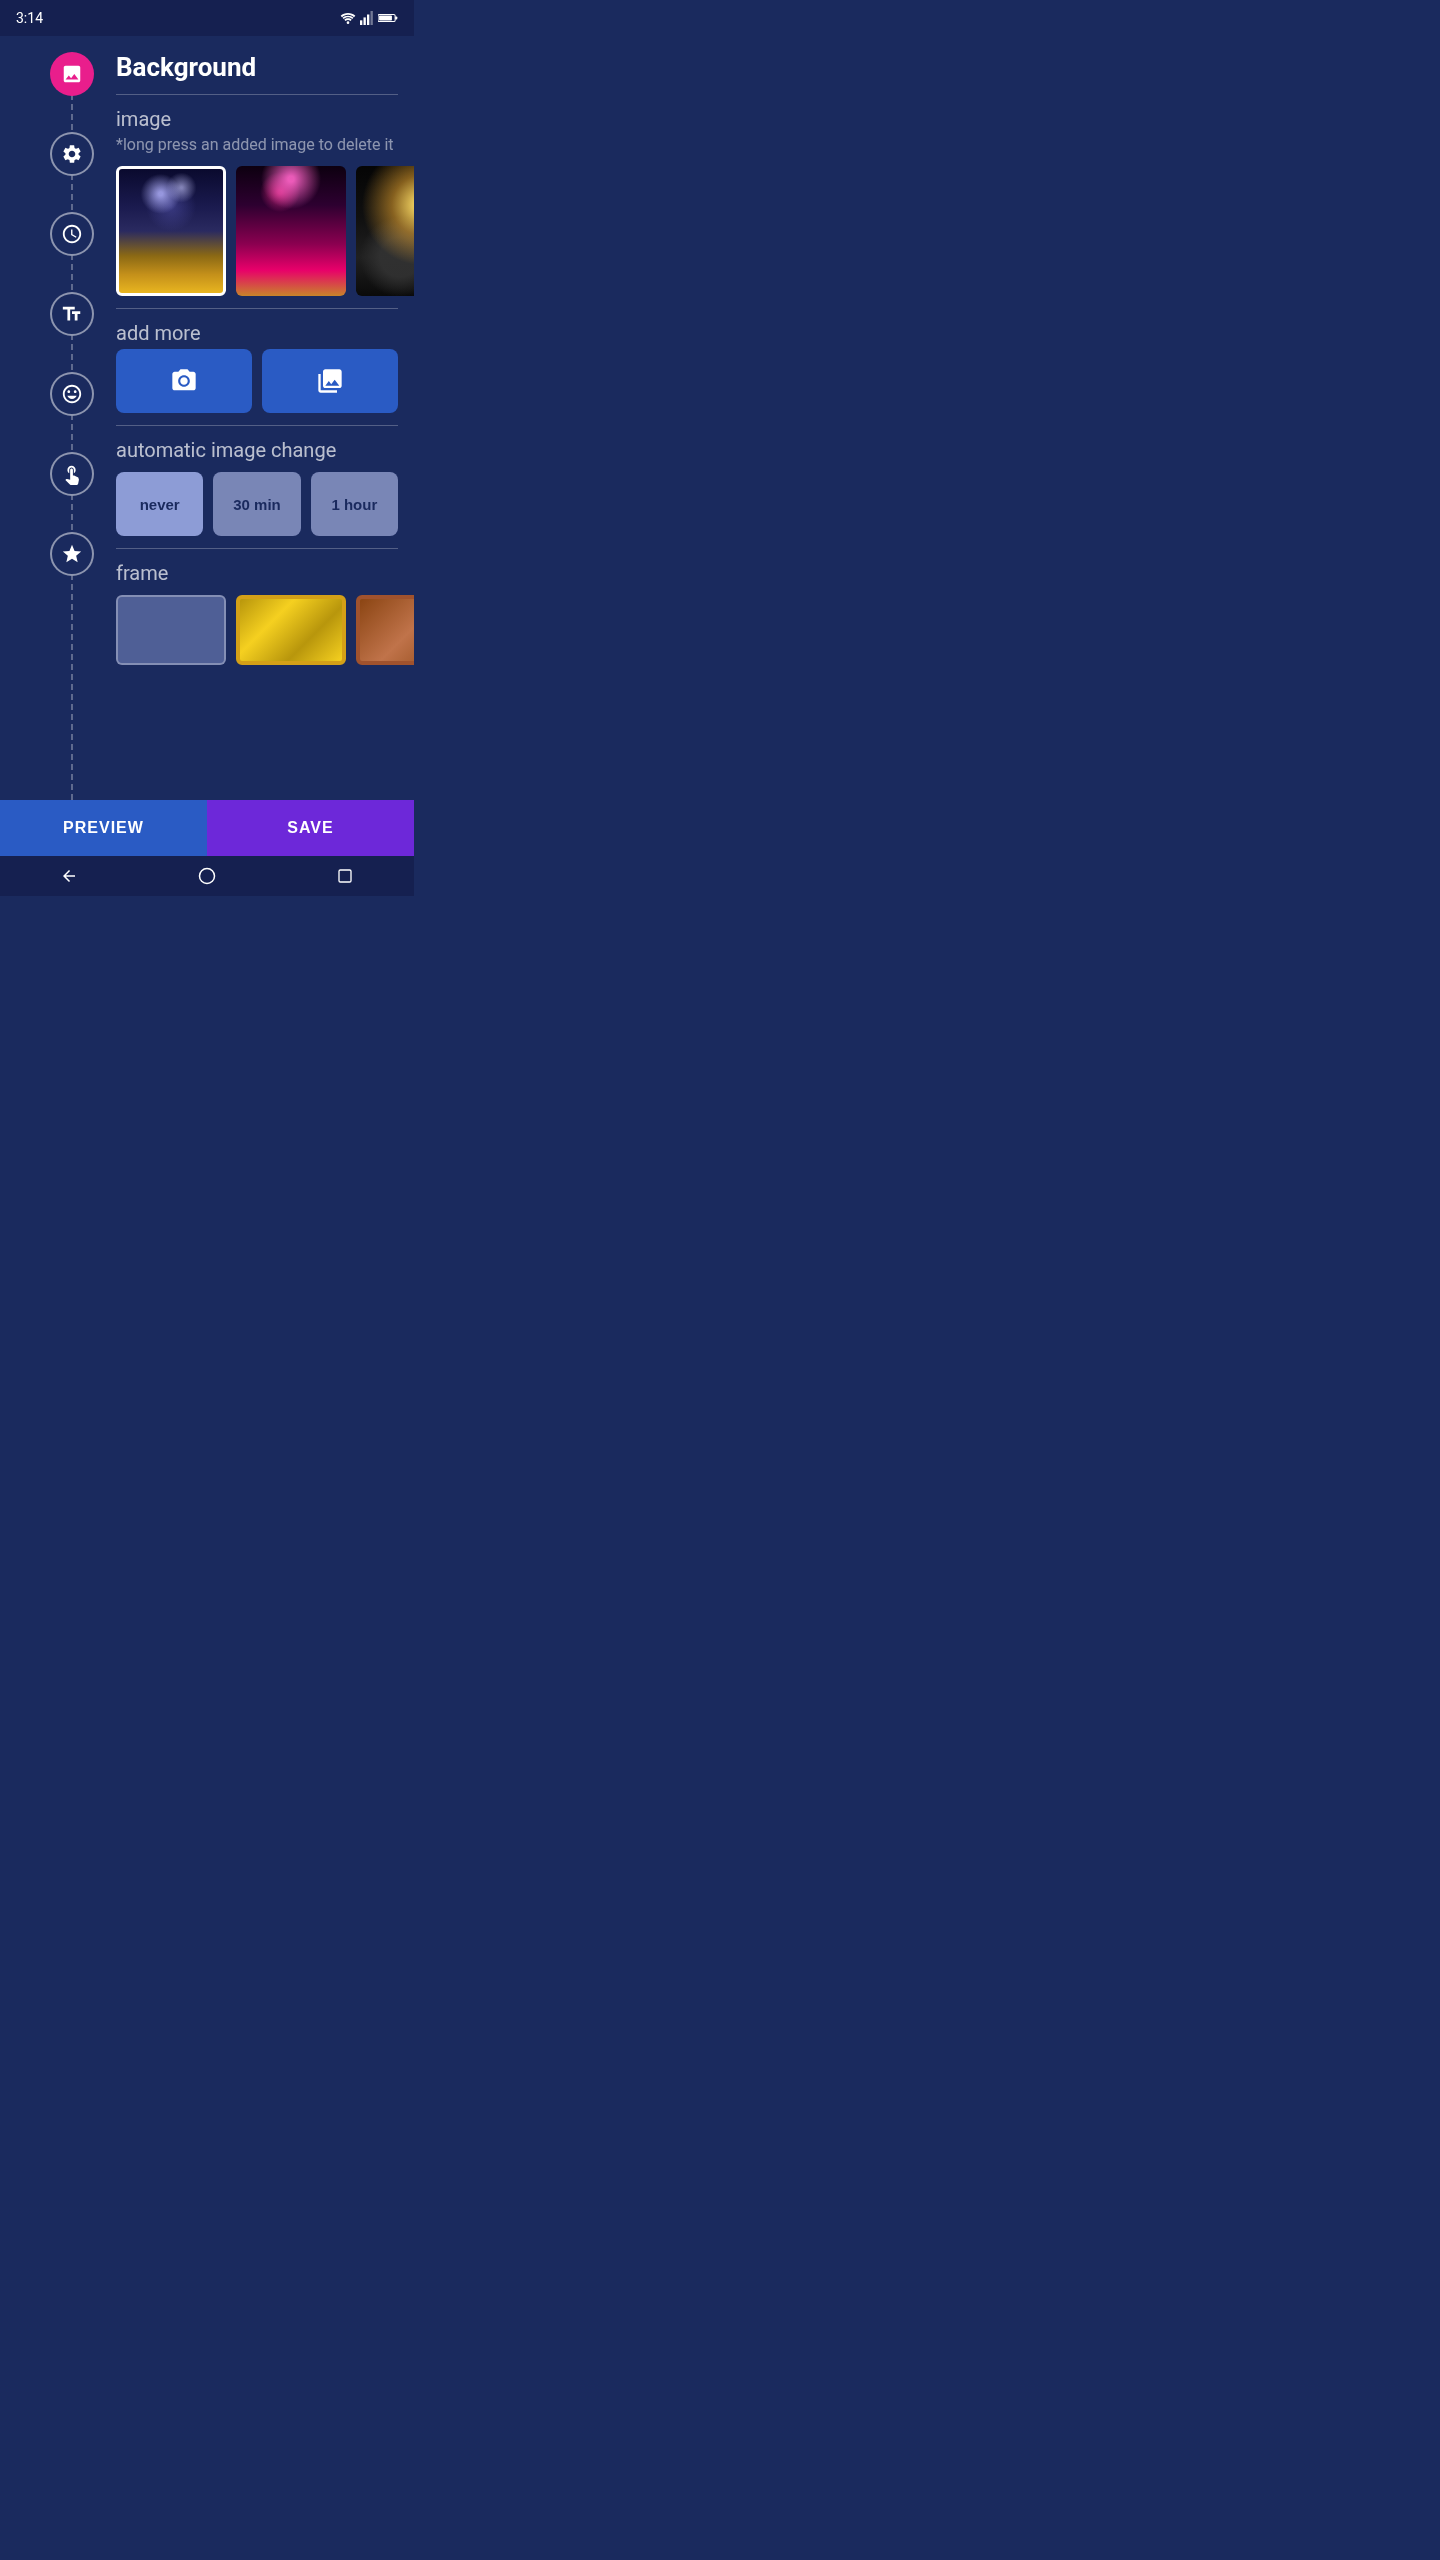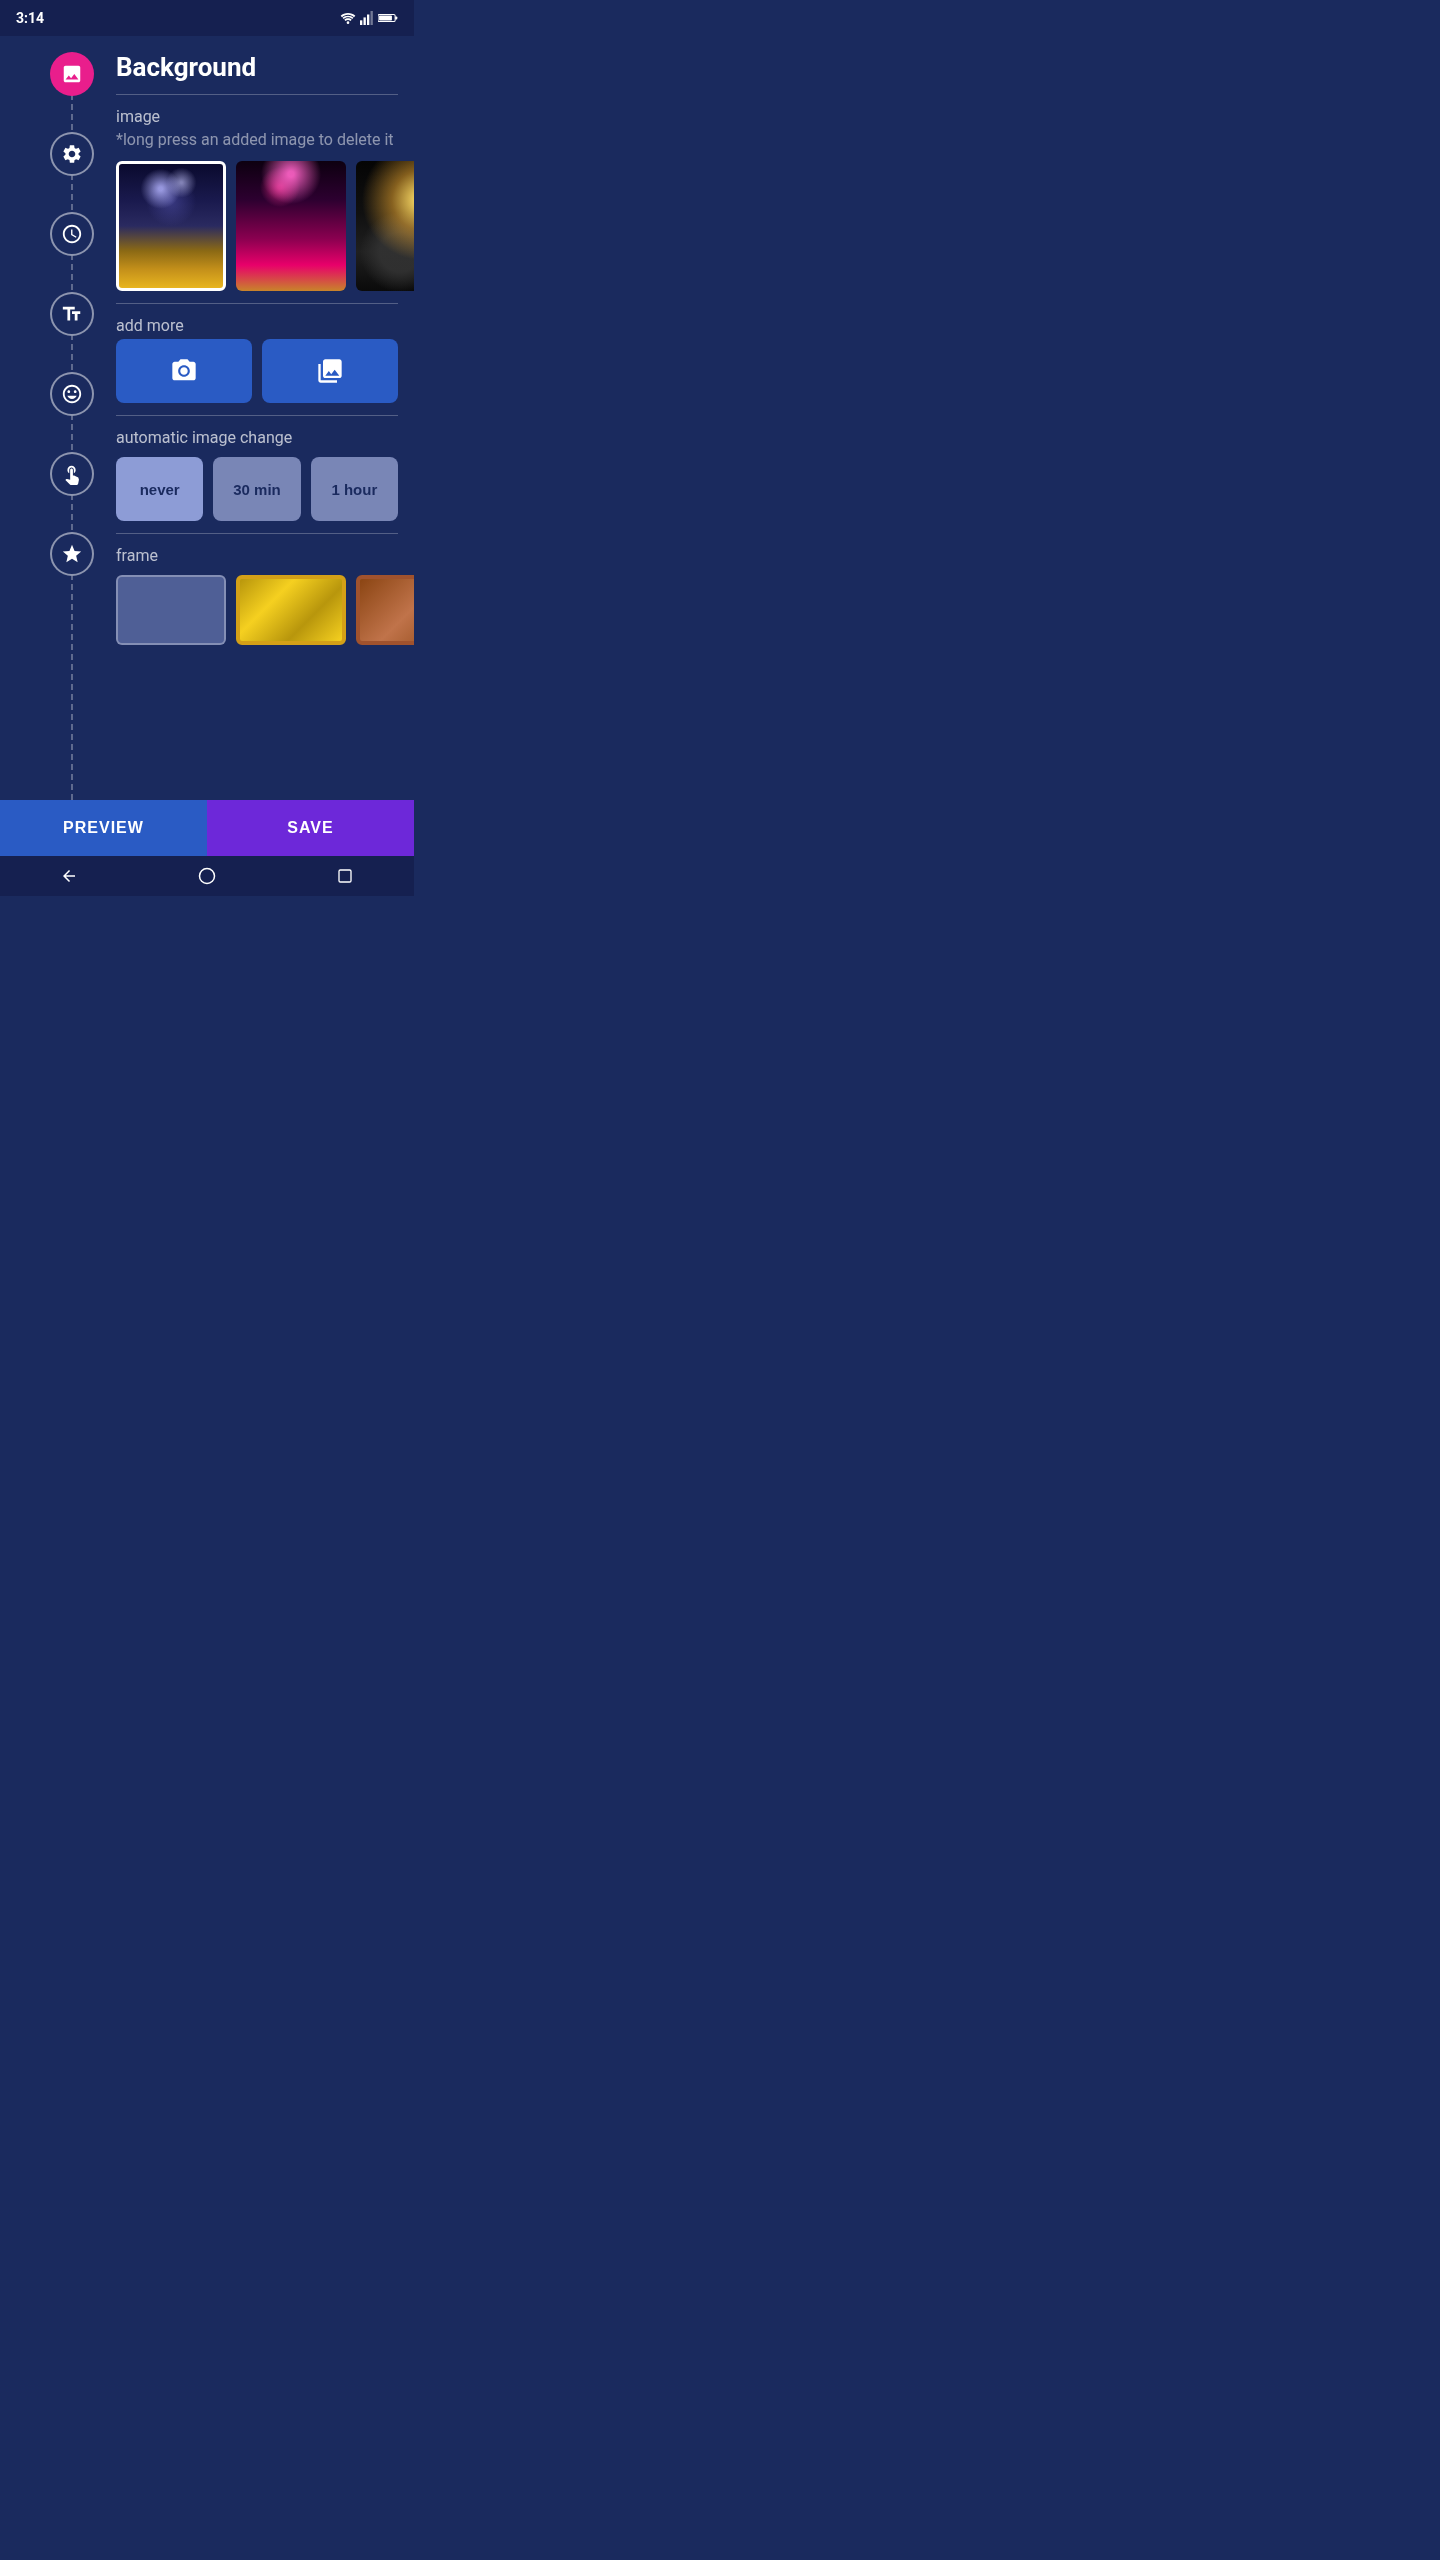--- a/index.html
+++ b/index.html
@@ -18,21 +18,21 @@
     .status-bar {
       display: flex;
       justify-content: space-between;
       align-items: center;
       padding: 8px 16px;
       background-color: #152050;
       height: 36px;
     }
     .status-time {
       font-size: 14px;
-      font-weight: bold;
+      font-weight: normal;
       color: #fff;
     }
     .status-icons {
       display: flex;
       align-items: center;
       gap: 4px;
     }
 
     
     .app-container {
@@ -103,21 +103,21 @@
       margin-bottom: 12px;
     }
     .divider {
       height: 1px;
       background-color: rgba(255,255,255,0.25);
       margin: 12px 0;
     }
 
     
     .section-label {
-      font-size: 16px;
+      font-size: 20px;
       color: rgba(255,255,255,0.7);
       margin-bottom: 4px;
     }
     .section-hint {
       font-size: 16px;
       color: rgba(255,255,255,0.5);
       margin-bottom: 12px;
     }
 
     

